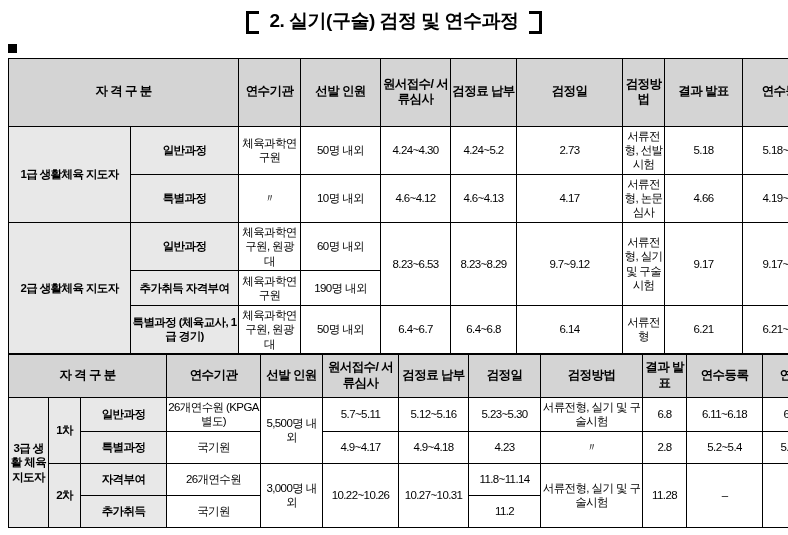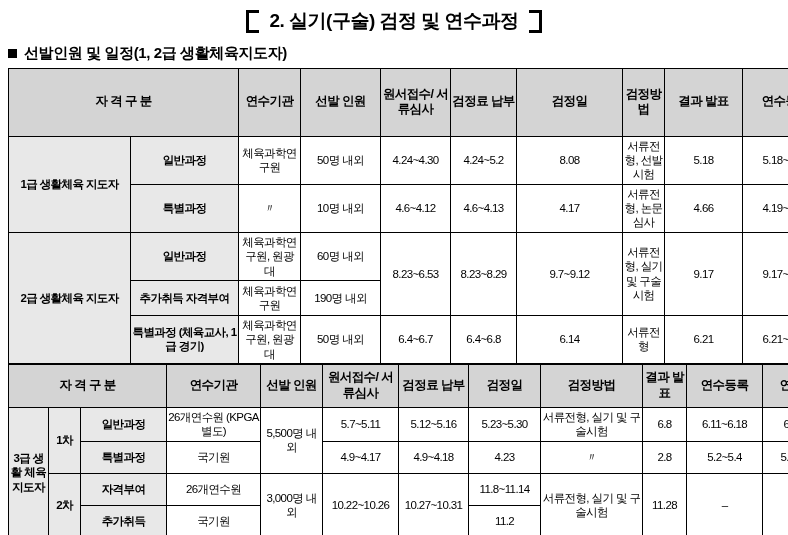--- a/index.html
+++ b/index.html
@@ -18,21 +18,21 @@
     position: relative;
     width: 788px;
     height: 535px;
     padding: 0;
     box-sizing: border-box;
   }
 
   
   .title-row {
     display: flex;
-    align-items: center;
+    align-items: flex-end;
     justify-content: center;
     margin-top: 8px;
     margin-bottom: 10px;
   }
   .title-text {
     font-size: 19px;
     font-weight: bold;
     letter-spacing: -0.5px;
     padding: 0 10px;
   }
@@ -102,21 +102,20 @@
 <div class="page">
 
   <div class="title-row">
     <span class="title-bracket left"></span>
     <span class="title-text">2. 실기(구술) 검정 및 연수과정</span>
     <span class="title-bracket right"></span>
   </div>
 
   <div class="section-head">
     <span class="sq"></span>
-    <span>선발인원 및 일정(1, 2급 생활체육지도자)</span>
   </div>
 
   <table class="grid tbl1">
     <colgroup>
       <col style="width:56px">
         <col style="width:66px">
         <col style="width:108px">
       <col style="width:62px">
         <col style="width:80px">
         <col style="width:70px">
@@ -141,21 +140,21 @@
       </tr>
     </thead>
     <tbody>
       <tr>
         <td class="lbl" colspan="2" rowspan="2">1급 생활체육 지도자</td>
         <td class="lbl">일반과정</td>
         <td class="plain">체육과학연구원</td>
         <td class="plain">50명 내외</td>
         <td class="plain">4.24~4.30</td>
         <td class="plain">4.24~5.2</td>
-        <td class="plain">8.08</td>
+        <td class="plain">2.73</td>
         <td class="plain">서류전형, 선발시험</td>
         <td class="plain">5.18</td>
         <td class="plain">5.18~5.23</td>
         <td class="plain">6.4~8.3</td>
       </tr>
       <tr>
         <td class="lbl">특별과정</td>
         <td class="plain ditto">〃</td>
         <td class="plain">10명 내외</td>
         <td class="plain">4.6~4.12</td>

